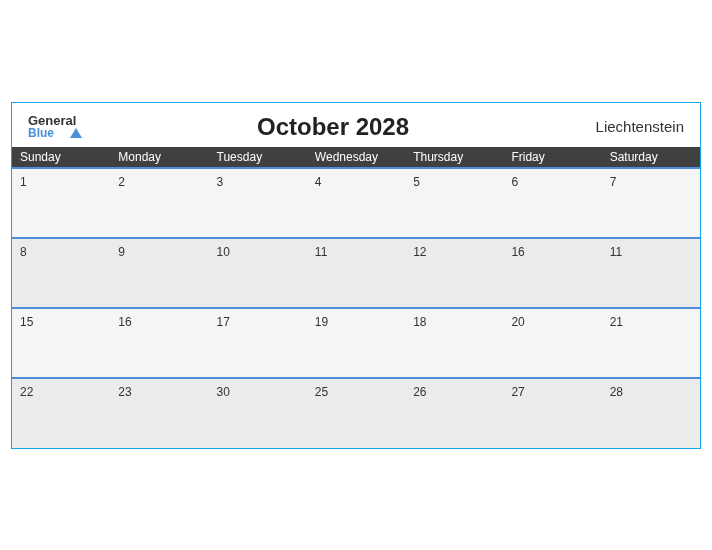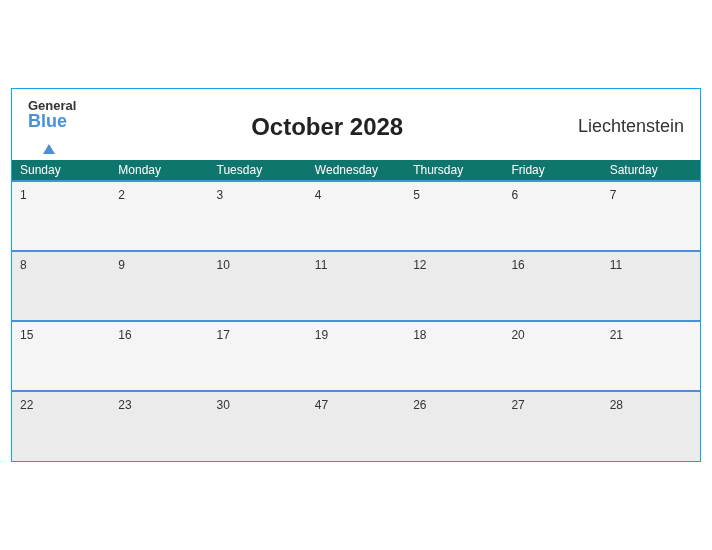--- a/index.html
+++ b/index.html
@@ -29,57 +29,56 @@
       align-items: flex-start;
     }
     .logo-general {
       font-size: 13px;
       font-weight: bold;
       color: #333;
       letter-spacing: 0;
       line-height: 1;
     }
     .logo-blue {
-      font-size: 18px;
+      font-size: 12px;
       font-weight: bold;
       color: #4a90d9;
       display: flex;
       align-items: center;
       gap: 14px;
       line-height: 1;
-      flex-direction: column;
     }
     .logo-triangle {
       width: 0;
       height: 0;
       border-left: 6px solid transparent;
       border-right: 6px solid transparent;
       border-bottom: 10px solid #4a90d9;
       display: inline-block;
       margin-left: 2px;
     }
     .calendar-title {
       font-size: 24px;
       font-weight: bold;
       color: #222;
       text-align: center;
       flex: 1;
     }
     .country-label {
-      font-size: 18px;
+      font-size: 15px;
       color: #333;
       text-align: right;
       min-width: 100px;
     }
     .calendar-grid {
       width: 100%;
       border-collapse: collapse;
     }
     .calendar-grid th {
-      background: #0f766e;
+      background: #404040;
       color: #fff;
       font-size: 12px;
       font-weight: normal;
       padding: 3px 8px;
       text-align: left;
       border: none;
     }
     .calendar-grid td {
       border-top: 2px solid #4a90d9;
       border-right: none;
@@ -161,20 +160,20 @@
         <td>17</td>
         <td>19</td>
         <td>18</td>
         <td>20</td>
         <td>21</td>
       </tr>
       <tr class="week-row">
         <td>22</td>
         <td>23</td>
         <td>30</td>
-        <td>47</td>
+        <td>25</td>
         <td>26</td>
         <td>27</td>
         <td>28</td>
       </tr>
     </tbody>
   </table>
 </div>
 
 </body></html>

